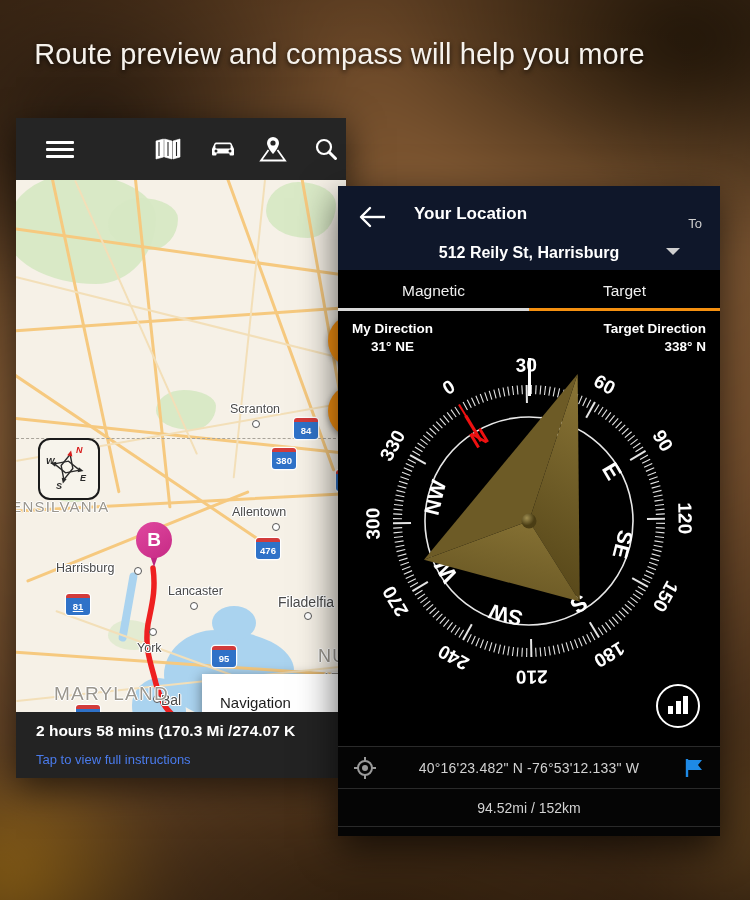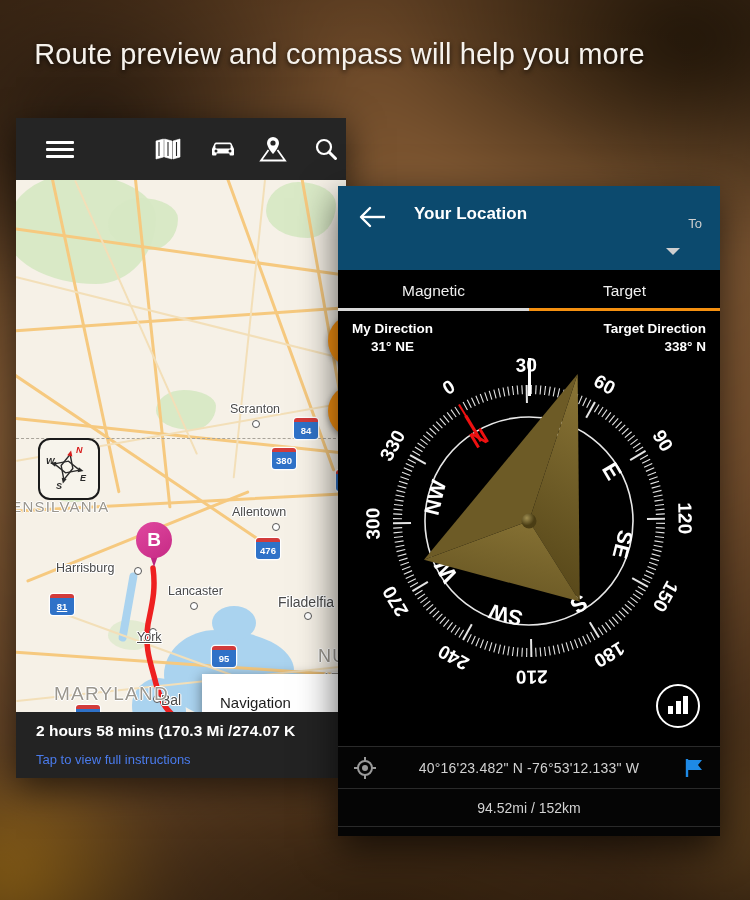--- a/index.html
+++ b/index.html
@@ -92,21 +92,21 @@
   #popup .mi{padding:14px 18px;font-size:15px;color:#1d1d1d;}
 
   
   #infobar{position:absolute;left:0;top:594px;width:330px;height:66px;background:#232323;}
   #eta{position:absolute;left:20px;top:10px;font-size:15.5px;font-weight:bold;color:#fff;white-space:nowrap;}
   #tapfull{position:absolute;left:20px;top:40px;font-size:13px;color:#4a7bec;}
 
   
   #panel{position:absolute;left:338px;top:186px;width:382px;height:650px;background:#000;
     box-shadow:0 12px 36px rgba(0,0,0,.66);overflow:hidden;}
-  #p-head{position:absolute;left:0;top:0;width:382px;height:84px;background:#0c4a6e;}
+  #p-head{position:absolute;left:0;top:0;width:382px;height:84px;background:#0f172a;}
   #backarrow{position:absolute;left:18px;top:14px;width:34px;height:34px;}
   #p-title{position:absolute;left:76px;top:18px;font-size:17px;font-weight:bold;color:#fff;}
   #p-to{position:absolute;right:18px;top:30px;font-size:13px;color:#cfcfcf;}
   #p-addr{position:absolute;left:0;top:58px;width:382px;text-align:center;
     font-size:16px;font-weight:bold;color:#fff;}
   #p-caret{position:absolute;right:40px;top:62px;width:0;height:0;
     border-left:7px solid transparent;border-right:7px solid transparent;border-top:7px solid #cfcfcf;}
   #tabs{position:absolute;left:0;top:96px;width:382px;height:34px;}
   .tab{position:absolute;top:0;width:191px;text-align:center;font-size:15.5px;color:#efefef;}
   #tab-mag{left:0;}
@@ -239,34 +239,34 @@
     <div class="city-dot" style="left:174px;top:422px;"></div>
     <div class="city-dot" style="left:133px;top:448px;"></div>
     <div class="city-dot" style="left:137px;top:515px;"></div>
     <div class="city-dot" style="left:118px;top:387px;"></div>
 
     <div class="city" style="left:214px;top:222px;">Scranton</div>
     <div class="city" style="left:216px;top:325px;">Allentown</div>
     <div class="city" style="left:262px;top:414px;font-size:14px;">Filadelfia</div>
     <div class="city" style="left:40px;top:381px;">Harrisburg</div>
     <div class="city" style="left:152px;top:404px;">Lancaster</div>
-    <div class="city" style="left:121px;top:450px;text-decoration:underline;">York</div>
+    <div class="city" style="left:121px;top:461px;">York</div>
 
     <div class="city" style="left:145px;top:512px;font-size:14px;">Bal</div>
 
     <div class="state" style="left:-16px;top:318px;">PENSILVANIA</div>
     <div class="state" style="left:38px;top:503px;font-size:19px;">MARYLAND</div>
     <div class="state" style="left:302px;top:466px;font-size:18px;">NU</div>
     <div class="state" style="left:308px;top:490px;font-size:18px;">IEF</div>
 
     <div class="shield" style="left:278px;top:238px;">84</div>
     <div class="shield" style="left:256px;top:268px;">380</div>
     <div class="shield" style="left:320px;top:290px;">80</div>
     <div class="shield" style="left:240px;top:358px;">476</div>
-    <div class="shield" style="left:34px;top:414px;text-decoration:underline;">81</div>
+    <div class="shield" style="left:50px;top:414px;text-decoration:underline;">81</div>
     <div class="shield" style="left:196px;top:466px;text-align:center;">95</div>
     <div class="shield" style="left:60px;top:525px;">270</div>
 
     <div id="rose">
       <svg width="54" height="54" viewBox="0 0 54 54">
         <g transform="rotate(14 27 27)">
           <path d="M27 14 L33 27 L27 40 L21 27 Z" fill="none" stroke="#2a2a2a" stroke-width="1.4"></path>
           <path d="M14 27 L27 21 L40 27 L27 33 Z" fill="none" stroke="#2a2a2a" stroke-width="1.4"></path>
           <path d="M27 10 L29.6 15.5 L24.4 15.5 Z" fill="#d81c1c"></path>
           <path d="M27 44 L24.4 38.6 L29.6 38.6 Z" fill="#2a2a2a"></path>
@@ -301,20 +301,21 @@
     <div id="backarrow">
       <svg width="34" height="34" viewBox="0 0 34 34">
         <line x1="5" y1="17" x2="29" y2="17" stroke="#fff" stroke-width="2.4"></line>
         <polyline points="14,8 5,17 14,26" fill="none" stroke="#fff" stroke-width="2.4" stroke-linecap="round" stroke-linejoin="round"></polyline>
       </svg>
     </div>
     <div id="p-title">Your Location</div>
     <div id="p-to">To</div>
   </div>
 
+  <div id="p-addr">512 Reily St, Harrisburg</div>
   <div id="p-caret"></div>
 
   <div id="tabs">
     <div class="tab" id="tab-mag">Magnetic</div>
     <div class="tab" id="tab-tgt">Target</div>
     <div id="tabbar">
       <div class="l"></div>
       <div class="r"></div>
     </div>
   </div>

